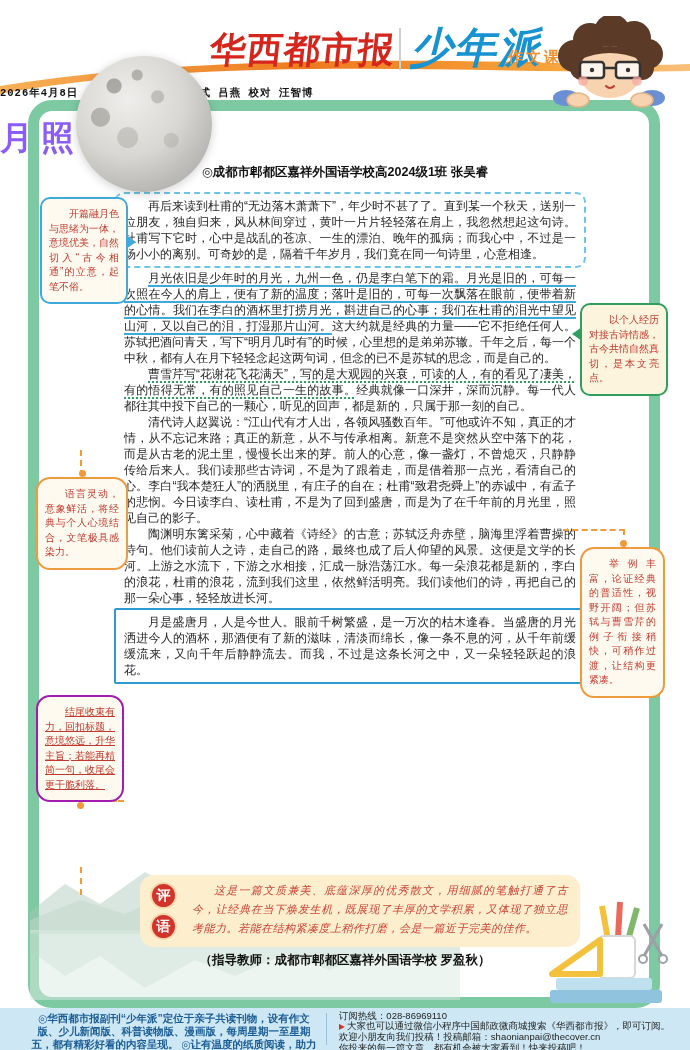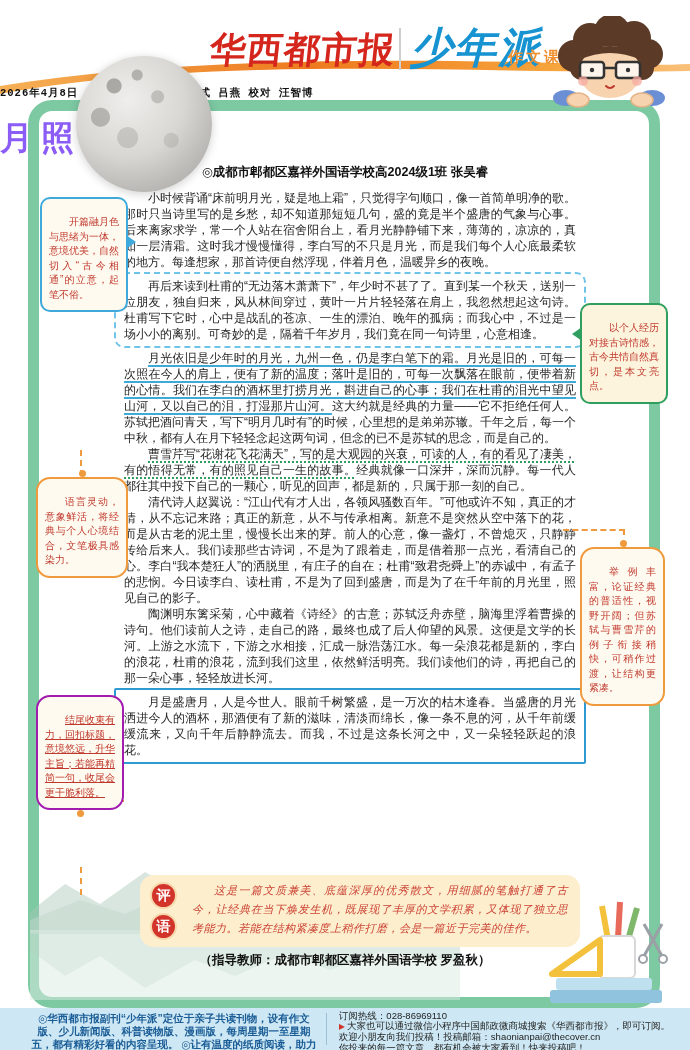--- a/index.html
+++ b/index.html
@@ -53,21 +53,21 @@
   .dash-blue   { border:2px dashed #6ec3e8;}
   .solid-blue  { border:2px solid #2d9ad2; border-radius:2px;}
   .u-blue { text-decoration-line:underline; text-decoration-color:#3fa9dc;
       text-decoration-thickness:2px; text-underline-offset:3px;}
   .u-green { text-decoration-line:underline; text-decoration-style:dotted;
       text-decoration-color:#2f9e5f; text-decoration-thickness:2px; text-underline-offset:3px;}
 
   
   .callout { position:absolute; z-index:4; background:#fffaef; border-radius:10px;
       padding:8px 7px; font-size:10px; line-height:14.5px; color:#c0392e; text-align:justify;}
-  .callout .ind { display:block; text-indent:2em;margin-top:8px;}
+  .callout .ind { display:block; text-indent:2em;}
   .co-l1 { top:197px; left:40px;  width:88px;  border:2px solid #3fa9dc;}
   .co-r1 { top:303px; left:580px; width:88px;  border:2px solid #2f9e5f; background:#fdf4dd;}
   .co-l2 { top:477px; left:36px;  width:92px;  border:2px solid #f09a3e; border-radius:14px;}
   .co-r2 { top:547px; left:580px; width:85px;  border:2px solid #f09a3e; border-radius:14px;}
   .co-l3 { top:695px; left:36px;  width:88px;  border:2px solid #a21caf; border-radius:14px;text-decoration:underline;}
   .tail-r { position:absolute; right:-10px; top:36px; width:0; height:0;
       border-top:7px solid transparent; border-bottom:7px solid transparent; border-left:10px solid #3fa9dc;}
   .tail-l { position:absolute; left:-10px; top:22px; width:0; height:0;
       border-top:7px solid transparent; border-bottom:7px solid transparent; border-right:10px solid #2f9e5f;}
   .knob-t { position:absolute; top:-9px; left:50%; margin-left:-3px; width:7px; height:7px;
@@ -152,21 +152,20 @@
   <ellipse cx="32" cy="84" rx="11" ry="7" fill="#f8d3b0" stroke="#e3b488" stroke-width="1.5"></ellipse>
   <ellipse cx="96" cy="84" rx="11" ry="7" fill="#f8d3b0" stroke="#e3b488" stroke-width="1.5"></ellipse>
 </svg>
 
 <div class="frame"></div>
 
 <div class="title">月照今人</div>
 <div class="byline">◎成都市郫都区嘉祥外国语学校高2024级1班 张吴睿</div>
 
 <div class="body">
-  <p>小时候背诵“床前明月光，疑是地上霜”，只觉得字句顺口，像一首简单明净的歌。那时只当诗里写的是乡愁，却不知道那短短几句，盛的竟是半个盛唐的气象与心事。后来离家求学，常一个人站在宿舍阳台上，看月光静静铺下来，薄薄的，凉凉的，真如一层清霜。这时我才慢慢懂得，李白写的不只是月光，而是我们每个人心底最柔软的地方。每逢想家，那首诗便自然浮现，伴着月色，温暖异乡的夜晚。</p>
   <div class="pbox dash-blue">
     <p>再后来读到杜甫的“无边落木萧萧下”，年少时不甚了了。直到某一个秋天，送别一位朋友，独自归来，风从林间穿过，黄叶一片片轻轻落在肩上，我忽然想起这句诗。杜甫写下它时，心中是战乱的苍凉、一生的漂泊、晚年的孤病；而我心中，不过是一场小小的离别。可奇妙的是，隔着千年岁月，我们竟在同一句诗里，心意相逢。</p>
   </div>
   <p><span class="u-blue">月光依旧是少年时的月光，九州一色，仍是李白笔下的霜。月光是旧的，可每一次照在今人的肩上，便有了新的温度；落叶是旧的，可每一次飘落在眼前，便带着新的心情。我们在李白的酒杯里打捞月光，斟进自己的心事；我们在杜甫的泪光中望见山河，又以自己的泪，打湿那片山河。</span><span>这大约就是经典的力量——它不拒绝任何人。苏轼把酒问青天，写下“明月几时有”的时候，心里想的是弟弟苏辙。千年之后，每一个中秋，都有人在月下轻轻念起这两句词，但念的已不是苏轼的思念，而是自己的。</span></p>
   <p><span class="u-green">曹雪芹写“花谢花飞花满天”，写的是大观园的兴衰，可读的人，有的看见了凄美，有的悟得无常，有的照见自己一生的故事。</span><span>经典就像一口深井，深而沉静。每一代人都往其中投下自己的一颗心，听见的回声，都是新的，只属于那一刻的自己。</span></p>
   <p>清代诗人赵翼说：“江山代有才人出，各领风骚数百年。”可他或许不知，真正的才情，从不忘记来路；真正的新意，从不与传承相离。新意不是突然从空中落下的花，而是从古老的泥土里，慢慢长出来的芽。前人的心意，像一盏灯，不曾熄灭，只静静传给后来人。我们读那些古诗词，不是为了跟着走，而是借着那一点光，看清自己的心。李白“我本楚狂人”的洒脱里，有庄子的自在；杜甫“致君尧舜上”的赤诚中，有孟子的悲悯。今日读李白、读杜甫，不是为了回到盛唐，而是为了在千年前的月光里，照见自己的影子。</p>
   <p>陶渊明东篱采菊，心中藏着《诗经》的古意；苏轼泛舟赤壁，脑海里浮着曹操的诗句。他们读前人之诗，走自己的路，最终也成了后人仰望的风景。这便是文学的长河。上游之水流下，下游之水相接，汇成一脉浩荡江水。每一朵浪花都是新的，李白的浪花，杜甫的浪花，流到我们这里，依然鲜活明亮。我们读他们的诗，再把自己的那一朵心事，轻轻放进长河。</p>
   <div class="pbox solid-blue">
     <p>月是盛唐月，人是今世人。眼前千树繁盛，是一万次的枯木逢春。当盛唐的月光洒进今人的酒杯，那酒便有了新的滋味，清淡而绵长，像一条不息的河，从千年前缓缓流来，又向千年后静静流去。而我，不过是这条长河之中，又一朵轻轻跃起的浪花。</p>
   </div>

